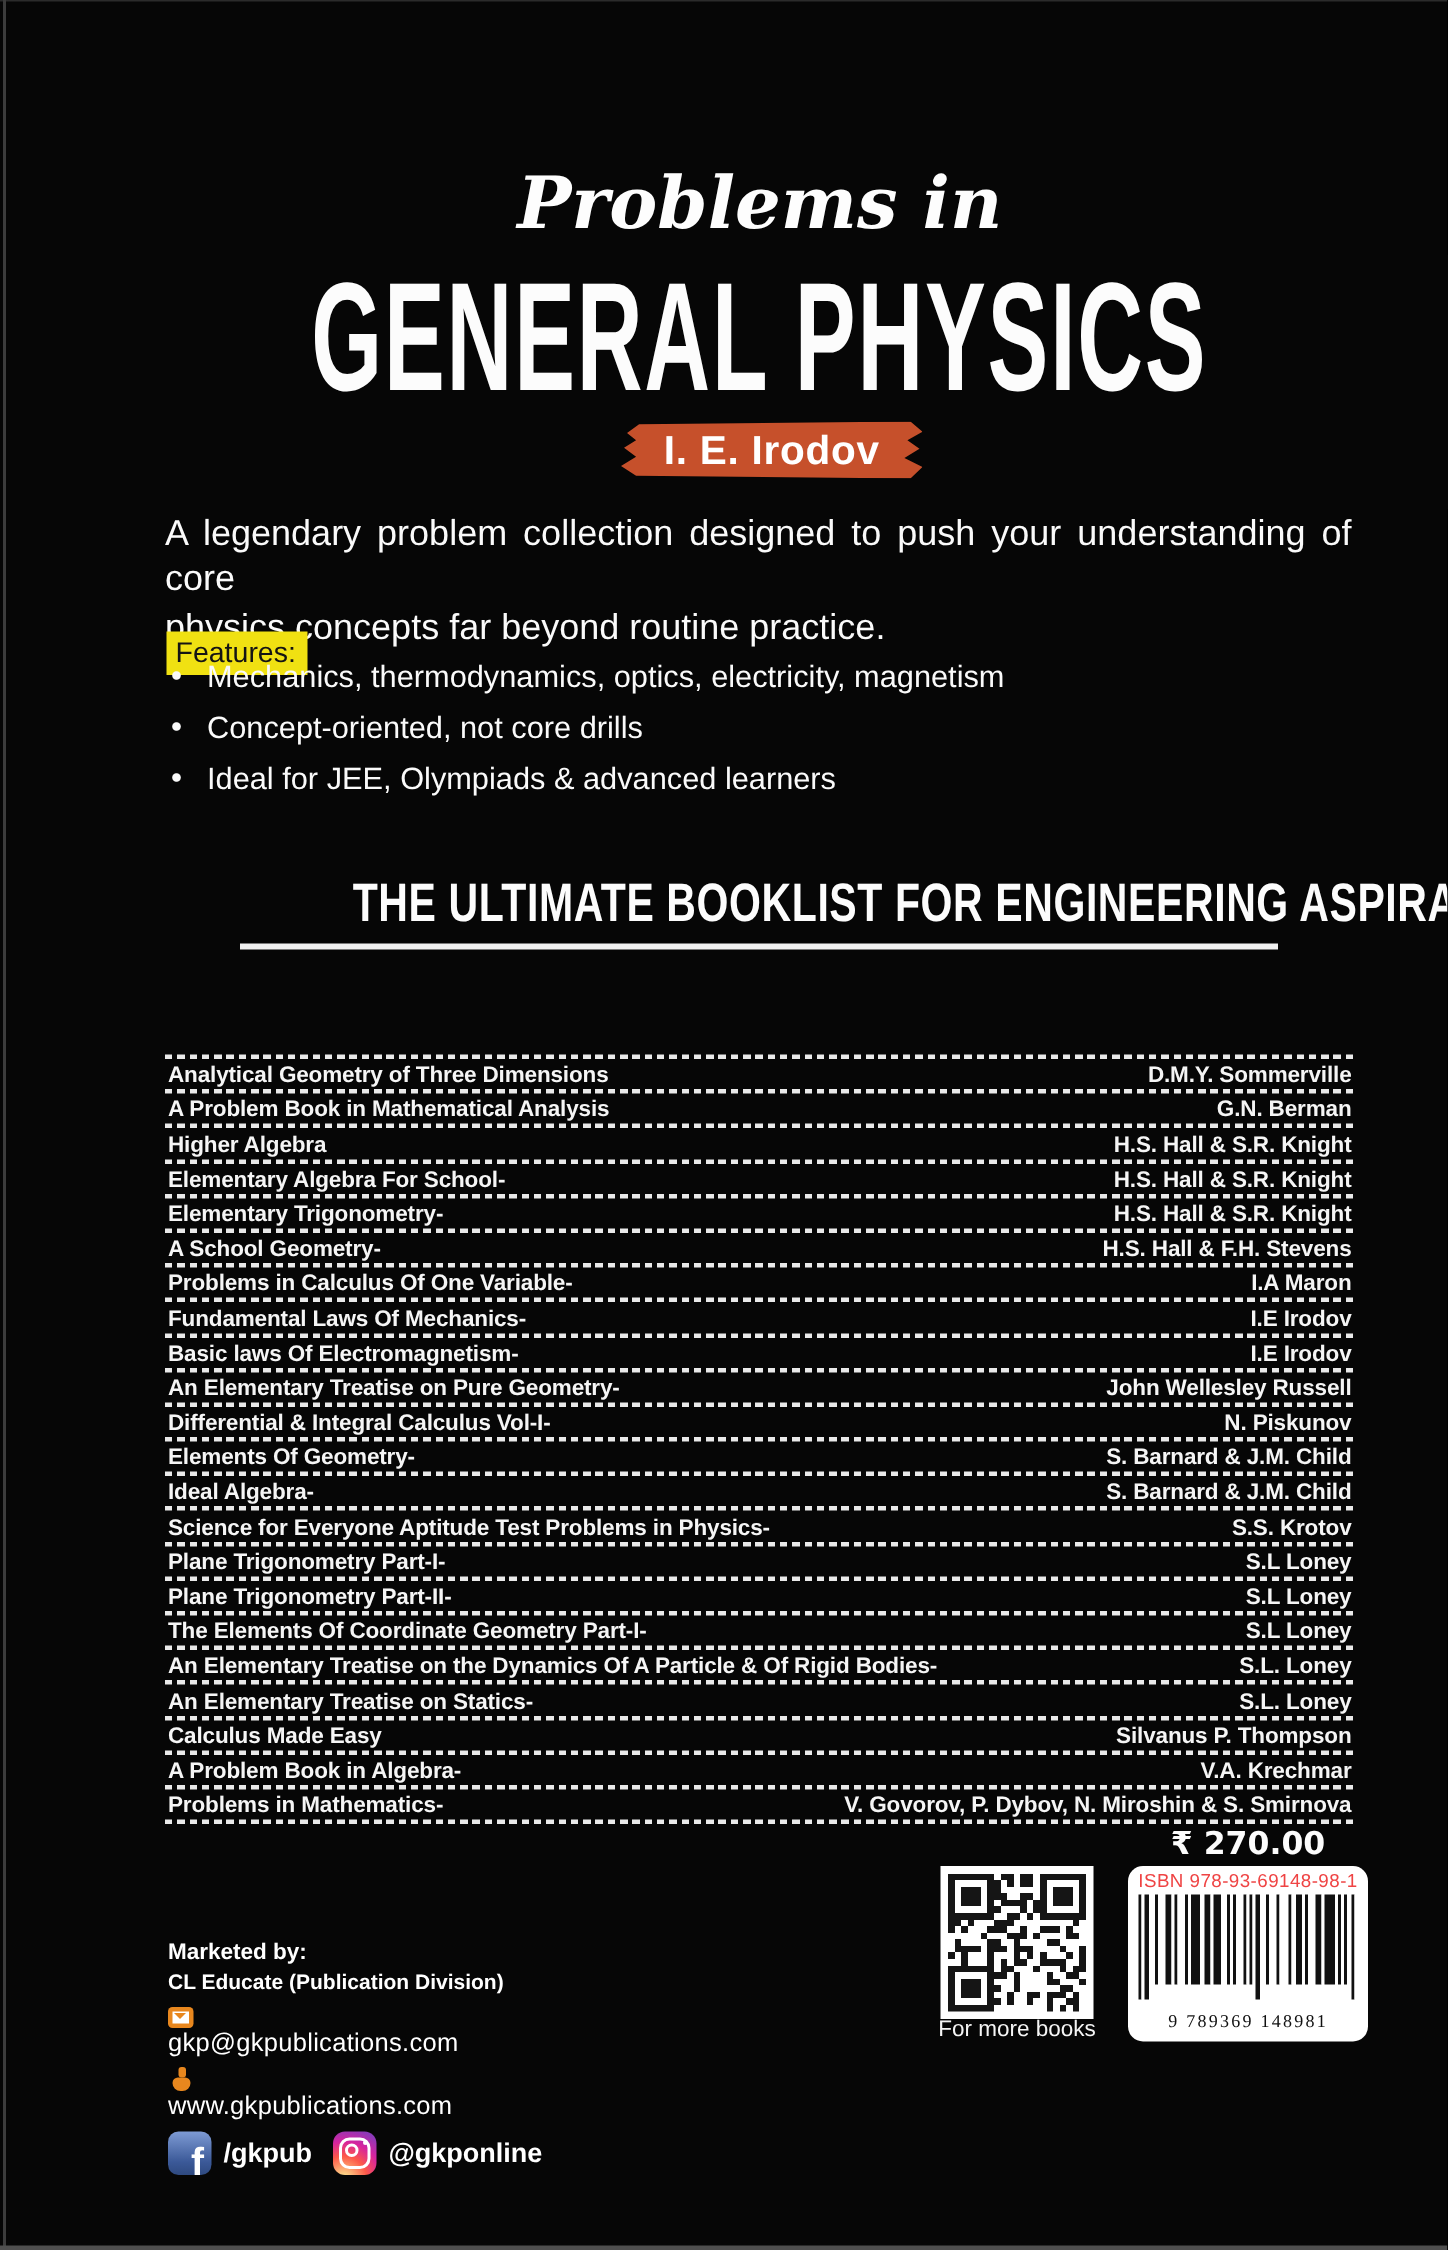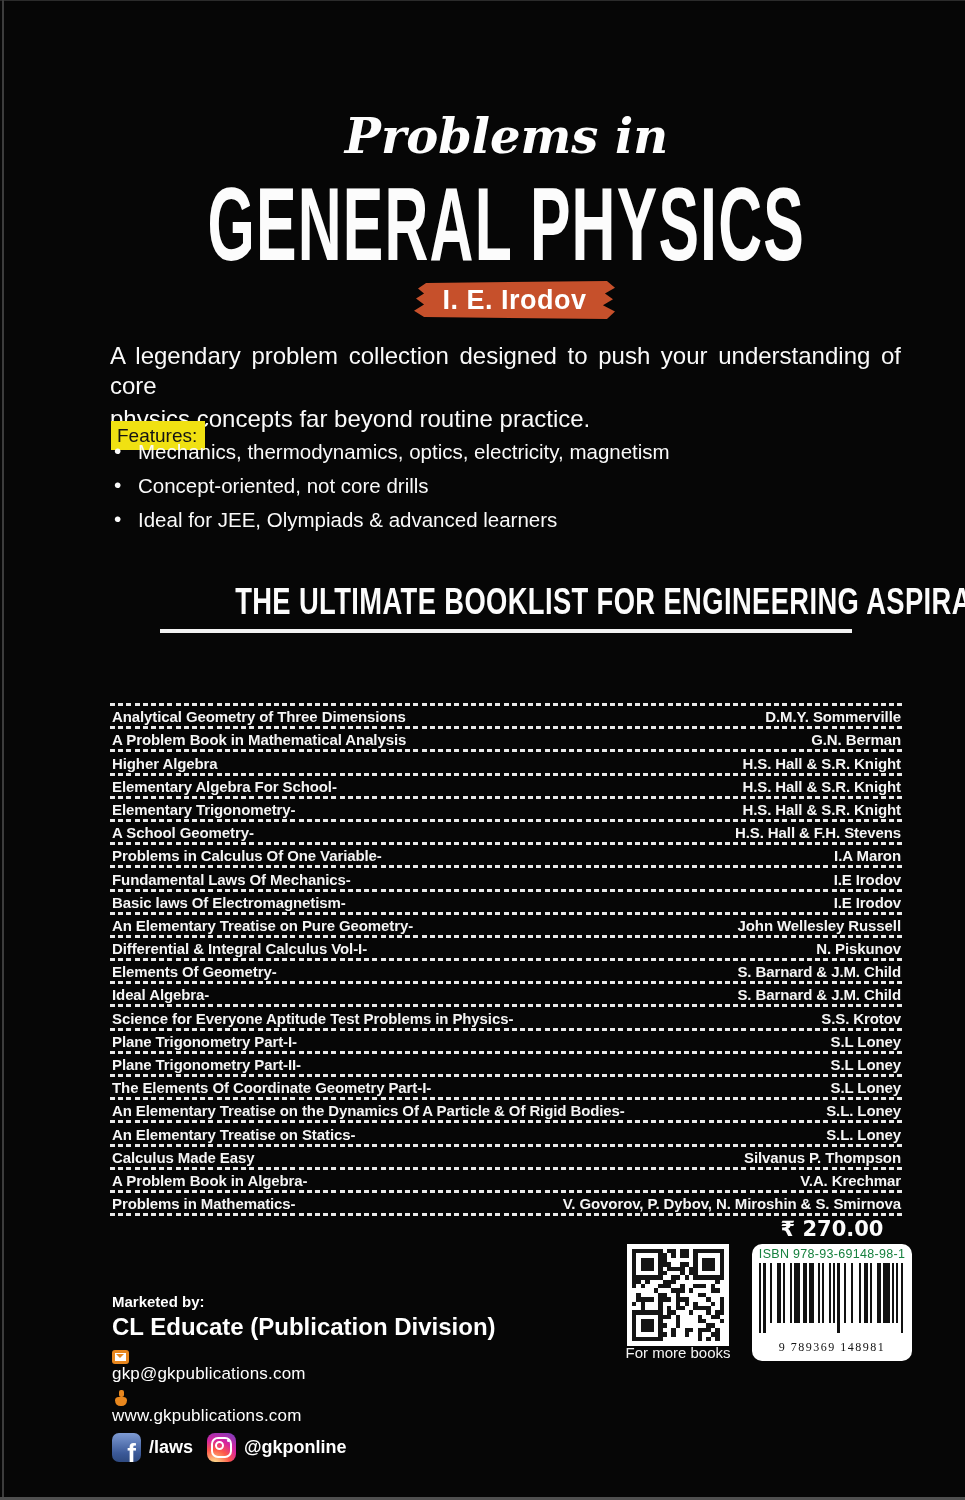--- a/index.html
+++ b/index.html
@@ -43,21 +43,21 @@
 
   .booklist { position:absolute; top:703px; left:110px; width:793px; }
   .sep { height:3px; background:repeating-linear-gradient(90deg,#e9e9e9 0 5px, transparent 5px 8.2px); }
   .book-row { display:flex; justify-content:space-between; align-items:flex-end;
     height:20.2px; padding:0 2px 1px 2px; }
   .book-title, .book-author { font-weight:bold; font-size:15px; letter-spacing:-0.1px; color:#f5f5f5; white-space:nowrap; }
 
   
   .footer-left { position:absolute; top:1293px; left:112px; }
   .marketed-by { font-weight:bold; font-size:15px; margin-bottom:3px; }
-  .publisher { font-weight:bold; font-size:24px; margin-bottom:9px; }
+  .publisher { font-weight:bold; font-size:14px; margin-bottom:9px; }
   .contact-row { display:flex; align-items:flex-start; margin-bottom:6px;flex-direction:column; }
   .contact-text { font-size:17px; letter-spacing:0.2px; }
   .social-row { display:flex; align-items:center; margin-top:7px; }
   .social-handle { font-weight:bold; font-size:18px; margin:0 14px 0 8px; }
 
   
   .email-icon { position:relative; width:17px; height:14px; margin-right:8px;
     background:var(--icon-orange,#e8871e); border-radius:3px; flex:0 0 auto; }
   .email-icon::before { content:""; position:absolute; left:3px; top:3px; right:3px; bottom:3px; background:#fff; }
   .email-icon::after { content:""; position:absolute; left:4px; top:4px;
@@ -79,21 +79,21 @@
   .ig-icon .ig-lens { position:absolute; left:50%; top:50%; width:9px; height:9px; margin:-6.5px 0 0 -6.5px;
     border:2.2px solid #fff; border-radius:50%; }
   .ig-icon::after { content:""; position:absolute; right:6px; top:6px; width:3px; height:3px;
     border-radius:50%; background:#fff; }
 
   
   .price { position:absolute; top:1217px; left:752px; width:160px; text-align:center;
     font-family:"DejaVu Sans", sans-serif; font-weight:bold; font-size:21px; color:#fcfcfc; }
   .barcode-box { position:absolute; top:1244px; left:752px; width:160px; height:117px;
     background:#fff; border-radius:10px; padding-top:3px; }
-  .isbn-label { text-align:center; color:#15803d; font-size:12.5px; letter-spacing:0.3px; }
+  .isbn-label { text-align:center; color:#ef4444; font-size:12.5px; letter-spacing:0.3px; }
   .bars { display:flex; align-items:flex-start; justify-content:center; margin-top:2px; height:72px; padding:0 6px; }
   .bars i { display:block; }
   .barcode-digits { position:absolute; bottom:6px; left:0; width:100%; text-align:center;
     color:#111; font-size:12px; letter-spacing:1.5px; font-family:Liberation Serif, serif; }
 
   .qr-box { position:absolute; top:1244px; left:627px; width:102px; height:102px; background:#fff; padding:5px; }
   .qr-box svg { display:block; width:92px; height:92px; }
   .qr-caption { position:absolute; top:1344px; left:615px; width:126px; text-align:center;
     font-size:15px; color:#f5f5f5; }
 </style>
@@ -249,21 +249,21 @@
       <span class="contact-text">gkp@gkpublications.com</span>
     </div>
     <div class="contact-row">
       <span class="mouse-icon"></span>
       <span class="contact-text">www.gkpublications.com</span>
     </div>
     <div class="social-row">
       <span class="fb-icon">
           <span class="fb-f">f</span>
         </span>
-      <span class="social-handle">/laws</span>
+      <span class="social-handle">/gkpub</span>
       <span class="ig-icon">
           <span class="ig-lens"></span>
         </span>
       <span class="social-handle">@gkponline</span>
     </div>
   </div>
 
   <div class="qr-box">
       <svg id="qr-svg" viewBox="0 0 21 21" shape-rendering="crispEdges" xmlns="http://www.w3.org/2000/svg">
         <g fill="#151515">

